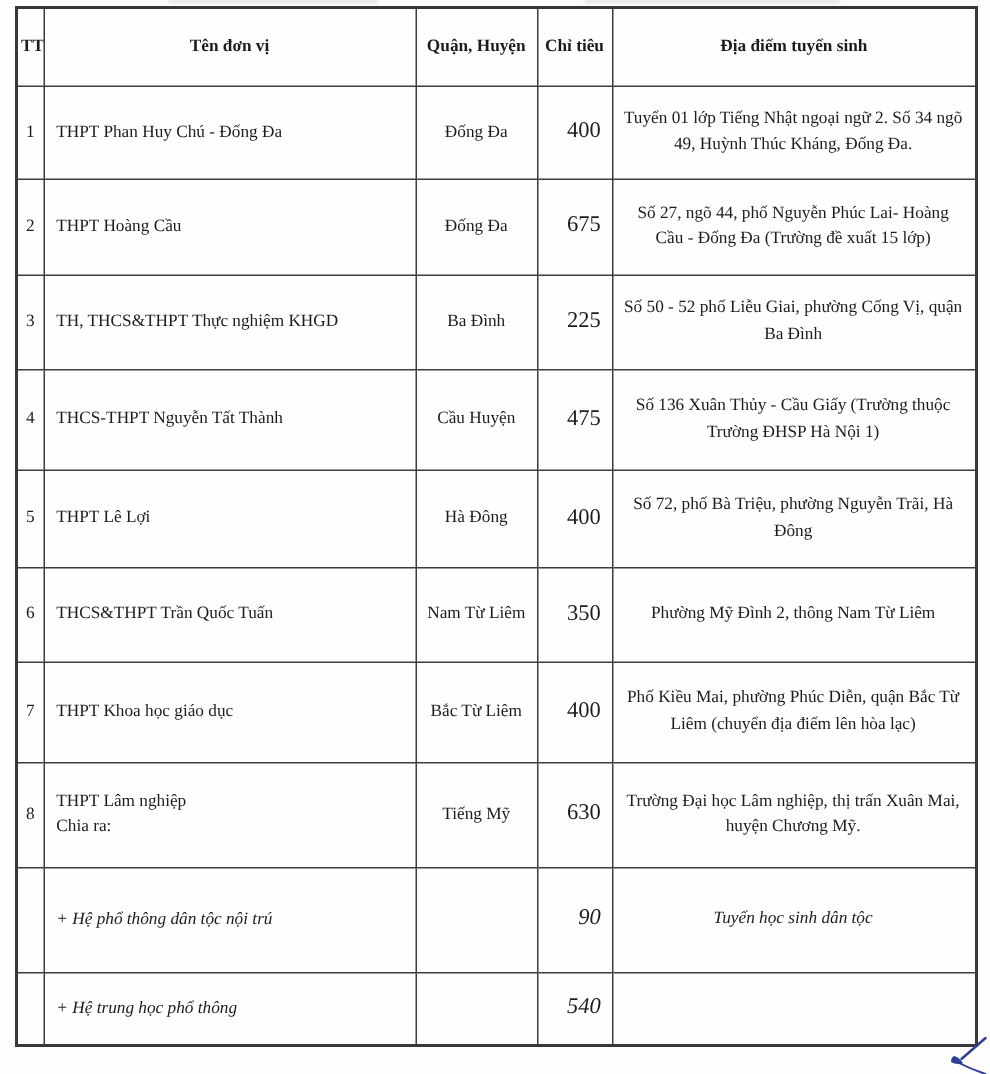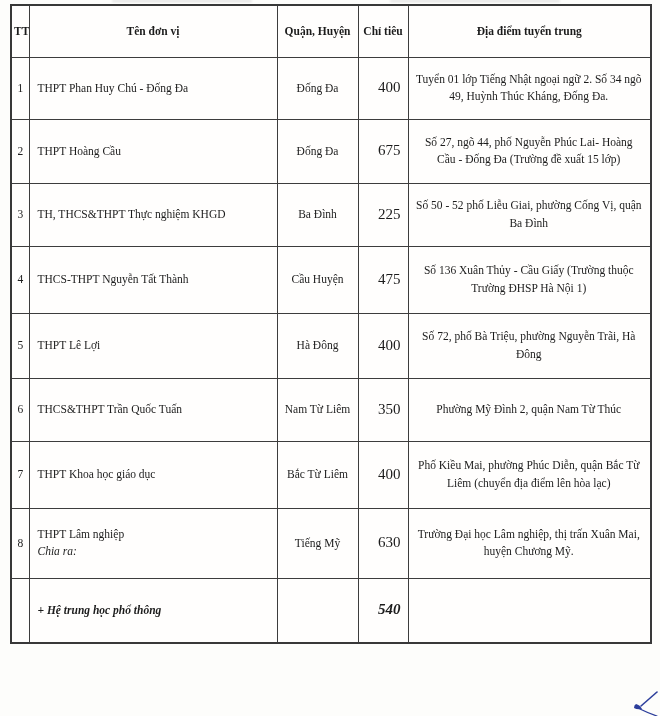--- a/index.html
+++ b/index.html
@@ -27,21 +27,21 @@
   table.main{border:2px solid #383838;}
   th,td{vertical-align:middle;font-size:11.5px;line-height:1.45;overflow:hidden;margin-left:44px;}
   col.c1{width:18px;} col.c2{width:248px;} col.c3{width:81px;} col.c4{width:50px;} col.c5{width:243px;}
   thead th{font-weight:bold;text-align:center;padding:2px;}
   td.c-tt{text-align:center;}
   td.c-name{text-align:left;padding:3px 4px 3px 8px;}
   td.c-district{text-align:center;padding:2px;}
   td.c-quota{text-align:right;padding-right:7px;font-size:15px;}
   td.c-address{text-align:center;padding:4px 8px 4px 7px;line-height:1.5;}
   tr.italic-row td{font-style:italic;}
-  .ital{font-style:italic;}
+  .ital{}
   .pen-mark{position:absolute;left:0;top:0;width:660px;height:716px;pointer-events:none;}
 </style>
 </head>
 <body>
 
 <div class="page">
   <div class="artifact art-a"></div>
   <div class="artifact art-b"></div>
 
   <table class="main">
@@ -51,21 +51,21 @@
         <col class="c3">
         <col class="c4">
         <col class="c5">
     </colgroup>
     <thead>
       <tr style="height:52px;">
         <th>TT</th>
         <th>Tên đơn vị</th>
         <th>Quận, Huyện</th>
         <th>Chỉ tiêu</th>
-        <th>Địa điểm tuyển trung</th>
+        <th>Địa điểm tuyển sinh</th>
       </tr>
     </thead>
     <tbody>
       <tr style="height:62px;">
         <td class="c-tt">1</td>
         <td class="c-name">THPT Phan Huy Chú - Đống Đa</td>
         <td class="c-district">Đống Đa</td>
         <td class="c-quota">400</td>
         <td class="c-address">Tuyển 01 lớp Tiếng Nhật ngoại ngữ 2. Số 34 ngõ 49, Huỳnh Thúc Kháng, Đống Đa.</td>
       </tr>
@@ -95,40 +95,47 @@
         <td class="c-name">THPT Lê Lợi</td>
         <td class="c-district">Hà Đông</td>
         <td class="c-quota">400</td>
         <td class="c-address">Số 72, phố Bà Triệu, phường Nguyễn Trãi, Hà Đông</td>
       </tr>
       <tr style="height:63px;">
         <td class="c-tt">6</td>
         <td class="c-name">THCS&amp;THPT Trần Quốc Tuấn</td>
         <td class="c-district">Nam Từ Liêm</td>
         <td class="c-quota">350</td>
-        <td class="c-address">Phường Mỹ Đình 2, quận Nam Từ Thúc</td>
+        <td class="c-address">Phường Mỹ Đình 2, thông Nam Từ Liêm</td>
       </tr>
       <tr style="height:67px;">
         <td class="c-tt">7</td>
         <td class="c-name">THPT Khoa học giáo dục</td>
         <td class="c-district">Bắc Từ Liêm</td>
         <td class="c-quota">400</td>
         <td class="c-address">Phố Kiều Mai, phường Phúc Diễn, quận Bắc Từ Liêm (chuyển địa điểm lên hòa lạc)</td>
       </tr>
       <tr style="height:70px;">
         <td class="c-tt">8</td>
         <td class="c-name">
           <div>THPT Lâm nghiệp</div>
           <div class="ital">Chia ra:</div>
         </td>
         <td class="c-district">Tiếng Mỹ</td>
         <td class="c-quota">630</td>
         <td class="c-address">Trường Đại học Lâm nghiệp, thị trấn Xuân Mai, huyện Chương Mỹ.</td>
       </tr>
-      <tr class="italic-row" style="height:65px;font-weight:bold;">
+      <tr class="italic-row" style="height:70px;">
+        <td class="c-tt"></td>
+        <td class="c-name">+ Hệ phổ thông dân tộc nội trú</td>
+        <td class="c-district"></td>
+        <td class="c-quota">90</td>
+        <td class="c-address">Tuyển học sinh dân tộc</td>
+      </tr>
+      <tr class="italic-row" style="height:49px;">
         <td class="c-tt"></td>
         <td class="c-name">+ Hệ trung học phổ thông</td>
         <td class="c-district"></td>
         <td class="c-quota">540</td>
         <td class="c-address"></td>
       </tr>
     </tbody>
   </table>
 
   <svg class="pen-mark" viewBox="0 0 660 716" xmlns="http://www.w3.org/2000/svg">

